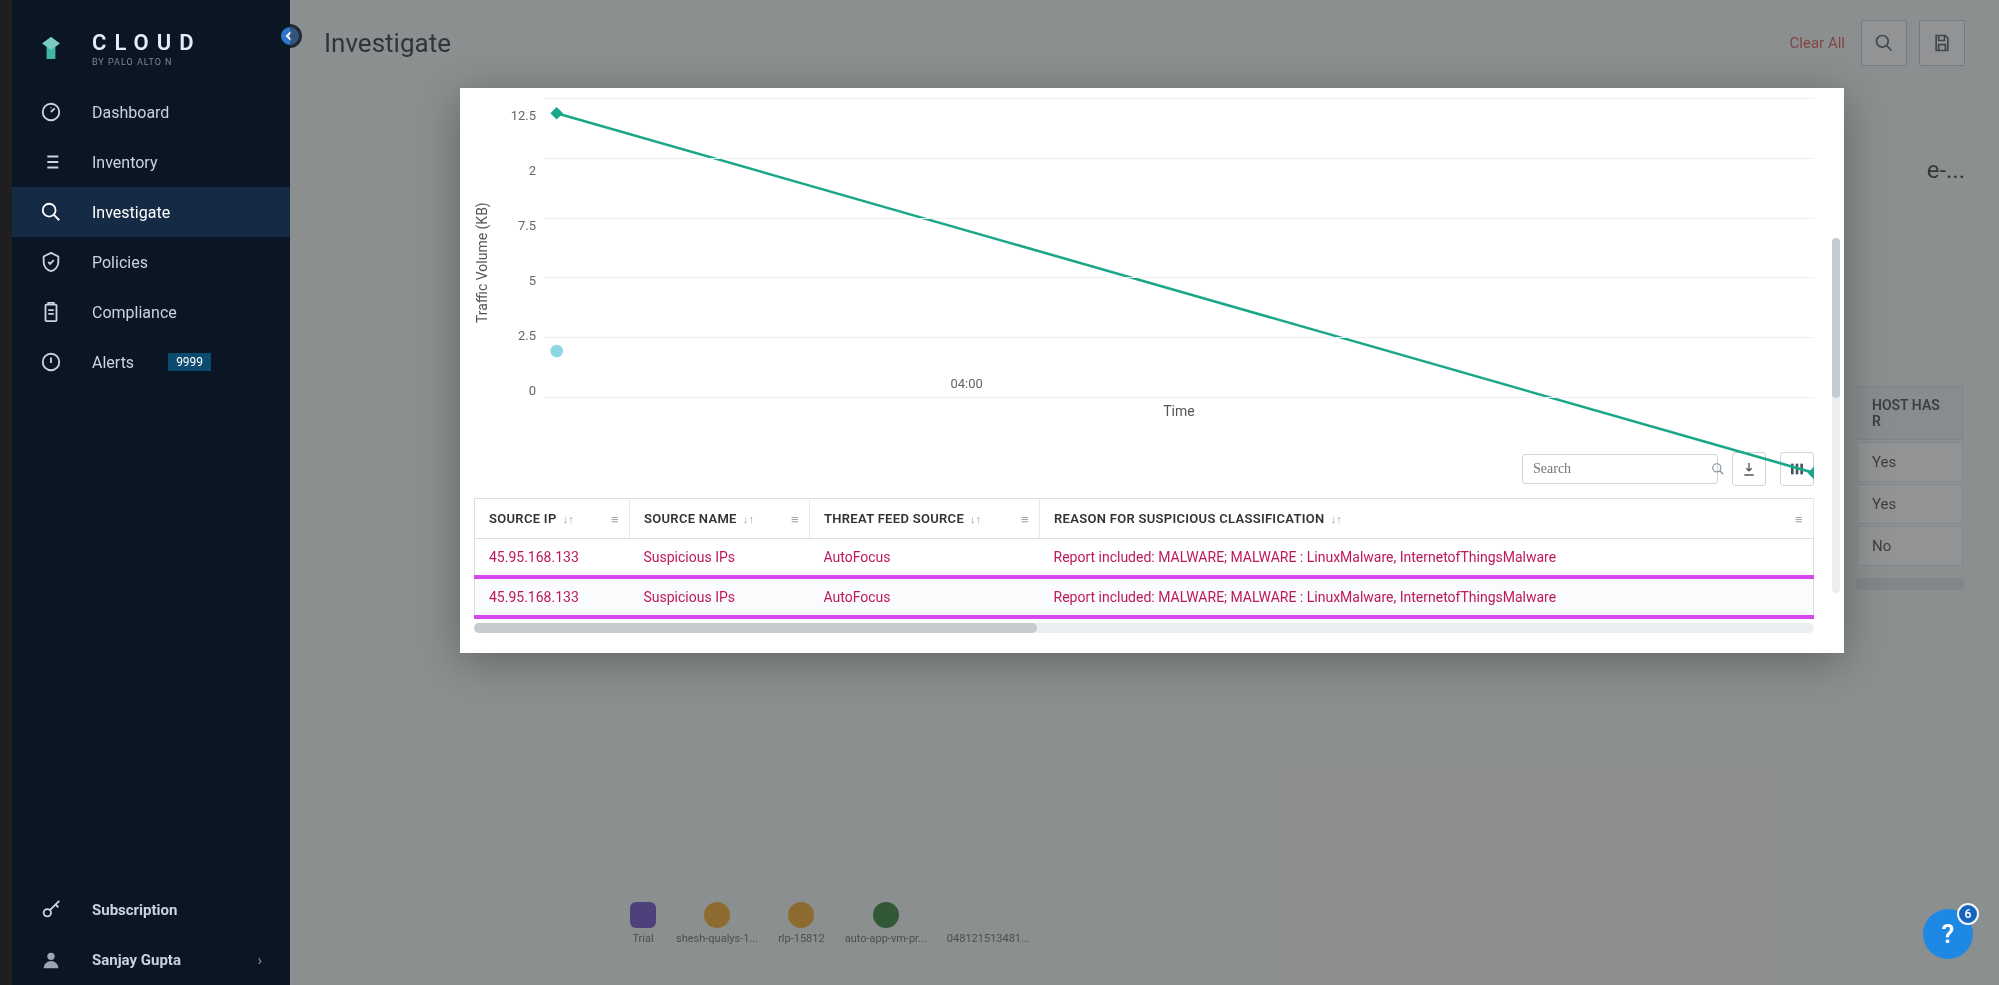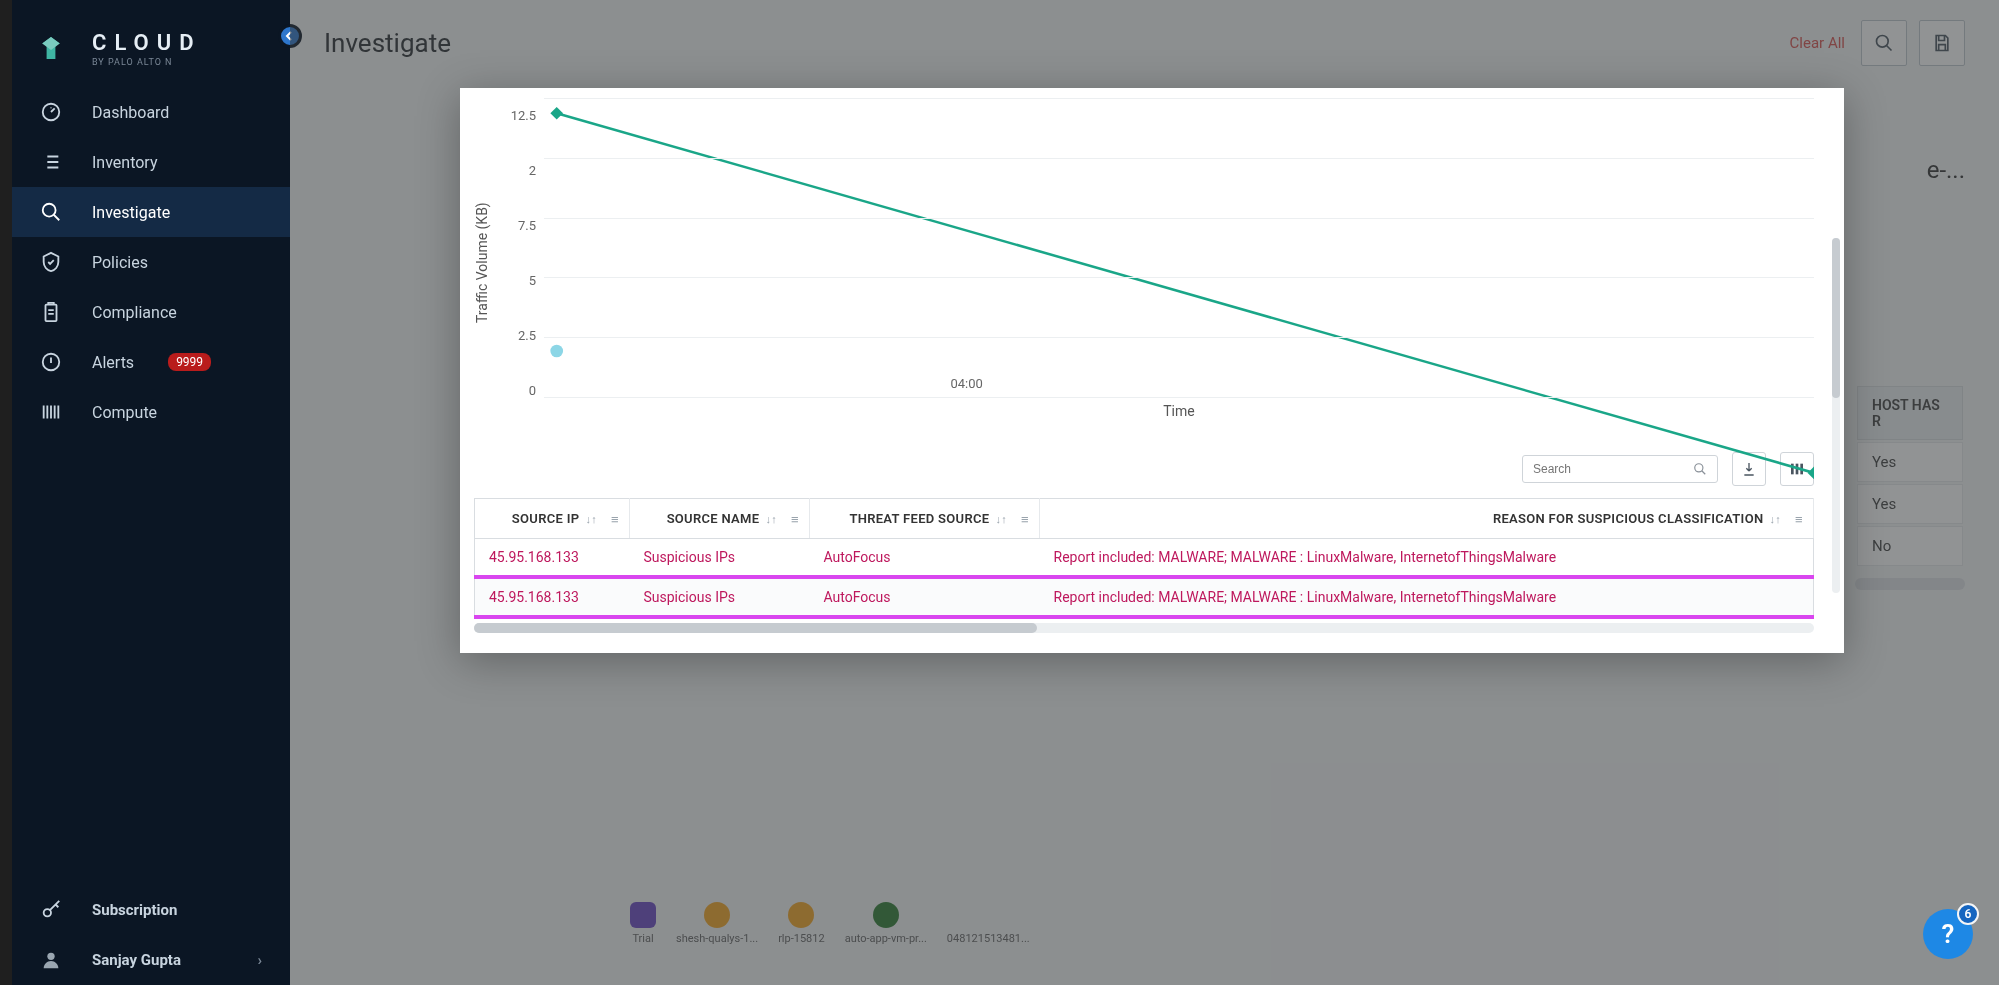--- a/index.html
+++ b/index.html
@@ -12,21 +12,21 @@
   
   .sidebar { width: 278px; background: #0b1624; color: #e6eef5; display: flex; flex-direction: column; position: relative; }
   .sidebar .logo { padding: 30px 20px 20px 28px; display: flex; align-items: center; gap: 30px; }
   .sidebar .logo-mark { width: 38px; height: 48px; }
   .sidebar .logo-text { font-size: 22px; letter-spacing: 8px; font-weight: 600; color: #e6eef5; }
   .sidebar .logo-sub { font-size: 9px; letter-spacing: 1px; color: #7a8796; margin-top: 2px; }
   .sidebar nav { flex: 1; }
   .sidebar .item { display: flex; align-items: center; gap: 30px; padding: 14px 28px; cursor: pointer; color: #c8d4df; font-size: 16px; position: relative; }
   .sidebar .item.active { background: #142a45; color: #fff; }
   .sidebar .icon { width: 22px; height: 22px; display: inline-flex; align-items: center; justify-content: center; flex-shrink: 0; }
-  .sidebar .badge { background: #b91c1c; color: #fff; border-radius: 8px; padding: 2px 8px; font-size: 12px; margin-left: 4px; }
+  .sidebar .badge { background: #0c4a6e; color: #fff; border-radius: 0; padding: 2px 8px; font-size: 12px; margin-left: 4px; }
   .sidebar .footer { margin-top: auto; font-weight: bold; }
   .sidebar .footer .item { font-size: 15px; }
   .sidebar .chevron { margin-left: auto; color: #7a8796; }
 
   .collapse-btn { position: absolute; top: 24px; right: -12px; width: 24px; height: 24px; background: #2d76cc; border: 3px solid #0b1624; border-radius: 50%; display: flex; align-items: center; justify-content: center; cursor: pointer; z-index: 5; }
 
   
   .main { flex: 1; background: #f4f5f6; display: flex; flex-direction: column; position: relative; }
   .overlay { position: absolute; inset: 0; background: rgba(55,58,61,0.55); z-index: 10; }
   .main-header { padding: 20px 34px 10px; display: flex; align-items: center; justify-content: space-between; }
@@ -60,27 +60,27 @@
   .xaxis { position: absolute; bottom: 6px; left: 32%; font-size: 13px; color: #666; }
   .xlabel { position: absolute; bottom: -22px; left: 50%; transform: translateX(-50%); font-size: 14px; color: #555; }
   .chart-svg { position: absolute; inset: 0; }
   .scatter-dot { fill: #8cd6e6; }
   .line-path { stroke: #1aa688; stroke-width: 2; fill: none; }
   .line-pt { fill: #1aa688; }
 
   
   .table-controls { display: flex; justify-content: flex-end; align-items: center; gap: 14px; padding: 14px 30px 12px; }
   .search-box { display: flex; align-items: center; border: 1px solid #cfd4d9; border-radius: 3px; padding: 6px 10px; width: 196px; }
-  .search-box input { border: none; outline: none; flex: 1; font-size: 12px; color: #0c4a6e; }
+  .search-box input { border: none; outline: none; flex: 1; font-size: 14px; color: #0c4a6e; font-family: Liberation Serif, serif; }
   .sm-btn { width: 34px; height: 34px; border: 1px solid #cfd4d9; background: #fff; display: flex; align-items: center; justify-content: center; cursor: pointer; border-radius: 3px; }
 
   
   .data-table-wrap { padding: 0 30px 20px 14px; }
   .data-table { width: 100%; border: 1px solid #d9dde1; border-collapse: collapse; font-size: 14px; }
-  .data-table th { background: #fff; font-weight: 600; color: #333; text-align: right; padding: 12px 32px; border-bottom: 1px solid #d9dde1; border-right: 1px solid #e6e9ec; font-size: 13px; letter-spacing: 0.3px; position: relative; margin-left: 8px; }
+  .data-table th { background: #fff; font-weight: 600; color: #333; text-align: left; padding: 12px 14px; border-bottom: 1px solid #d9dde1; border-right: 1px solid #e6e9ec; font-size: 13px; letter-spacing: 0.3px; position: relative; margin-left: 8px; }
   .data-table th .sort { color: #9aa4ad; font-size: 11px; margin-left: 6px; }
   .data-table th .menu { position: absolute; right: 10px; top: 50%; transform: translateY(-50%); color: #9aa4ad; cursor: pointer; }
   .data-table td { padding: 10px 14px; border-bottom: 4px solid #d946ef; color: #be185d; }
   .data-table tr:nth-child(even) td { background: #fafbfc; }
   .hscroll { height: 10px; background: #eceff1; border-radius: 5px; margin-top: 4px; position: relative; }
   .hscroll .thumb { position: absolute; left: 0; width: 42%; top: 0; bottom: 0; background: #c6cbd0; border-radius: 5px; }
 
   
   .vscroll { position: absolute; right: 4px; top: 150px; bottom: 60px; width: 8px; background: #eceff1; border-radius: 4px; }
   .vscroll .vthumb { position: absolute; top: 0; height: 45%; left: 0; right: 0; background: #c6cbd0; border-radius: 4px; }
@@ -162,28 +162,20 @@
         </div>
         <div class="item">
           <span class="icon">
             <svg width="22" height="22" viewBox="0 0 24 24" fill="none" stroke="currentColor" stroke-width="2">
               <circle cx="12" cy="12" r="9"></circle>
               <path d="M12 7v6M12 17h.01"></path>
             </svg>
           </span>
           <span>Alerts</span>
           <span class="badge">9999</span>
-        </div>
-        <div class="item">
-          <span class="icon">
-            <svg width="22" height="22" viewBox="0 0 24 24" fill="none" stroke="currentColor" stroke-width="2">
-              <path d="M4 5v14M8 5v14M12 5v14M16 5v14M20 5v14"></path>
-            </svg>
-          </span>
-          <span>Compute</span>
         </div>
       </nav>
     <div class="footer">
       <div class="item">
         <span class="icon">
           <svg width="22" height="22" viewBox="0 0 24 24" fill="none" stroke="#c8d4df" stroke-width="2">
               <circle cx="8" cy="15" r="4"></circle>
               <path d="M10.5 12.5 L21 2 M17 6 L20 9"></path>
             </svg>
         </span>

